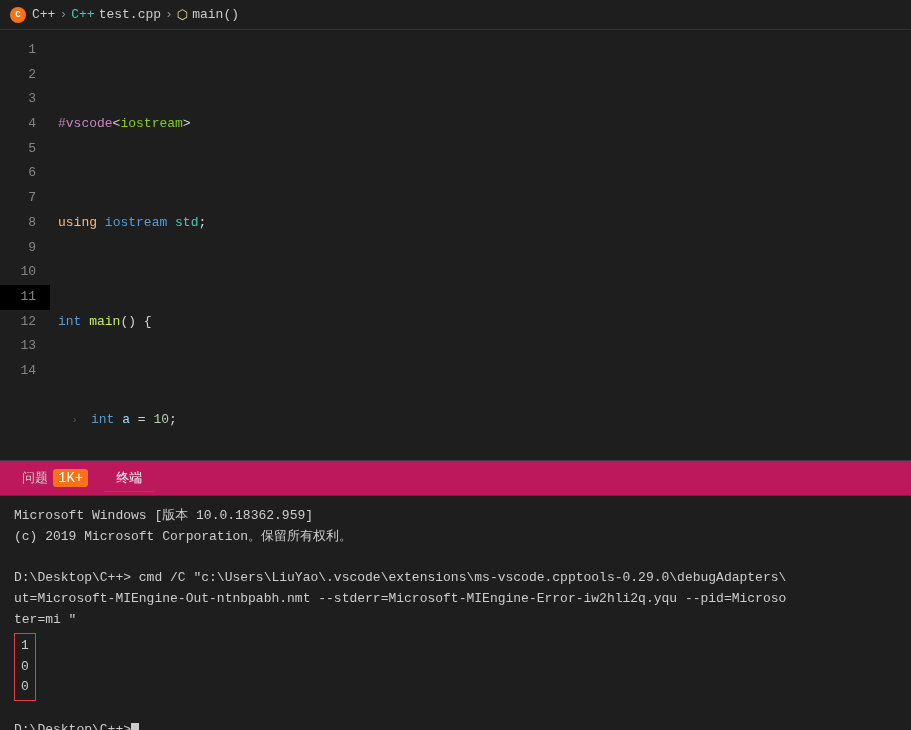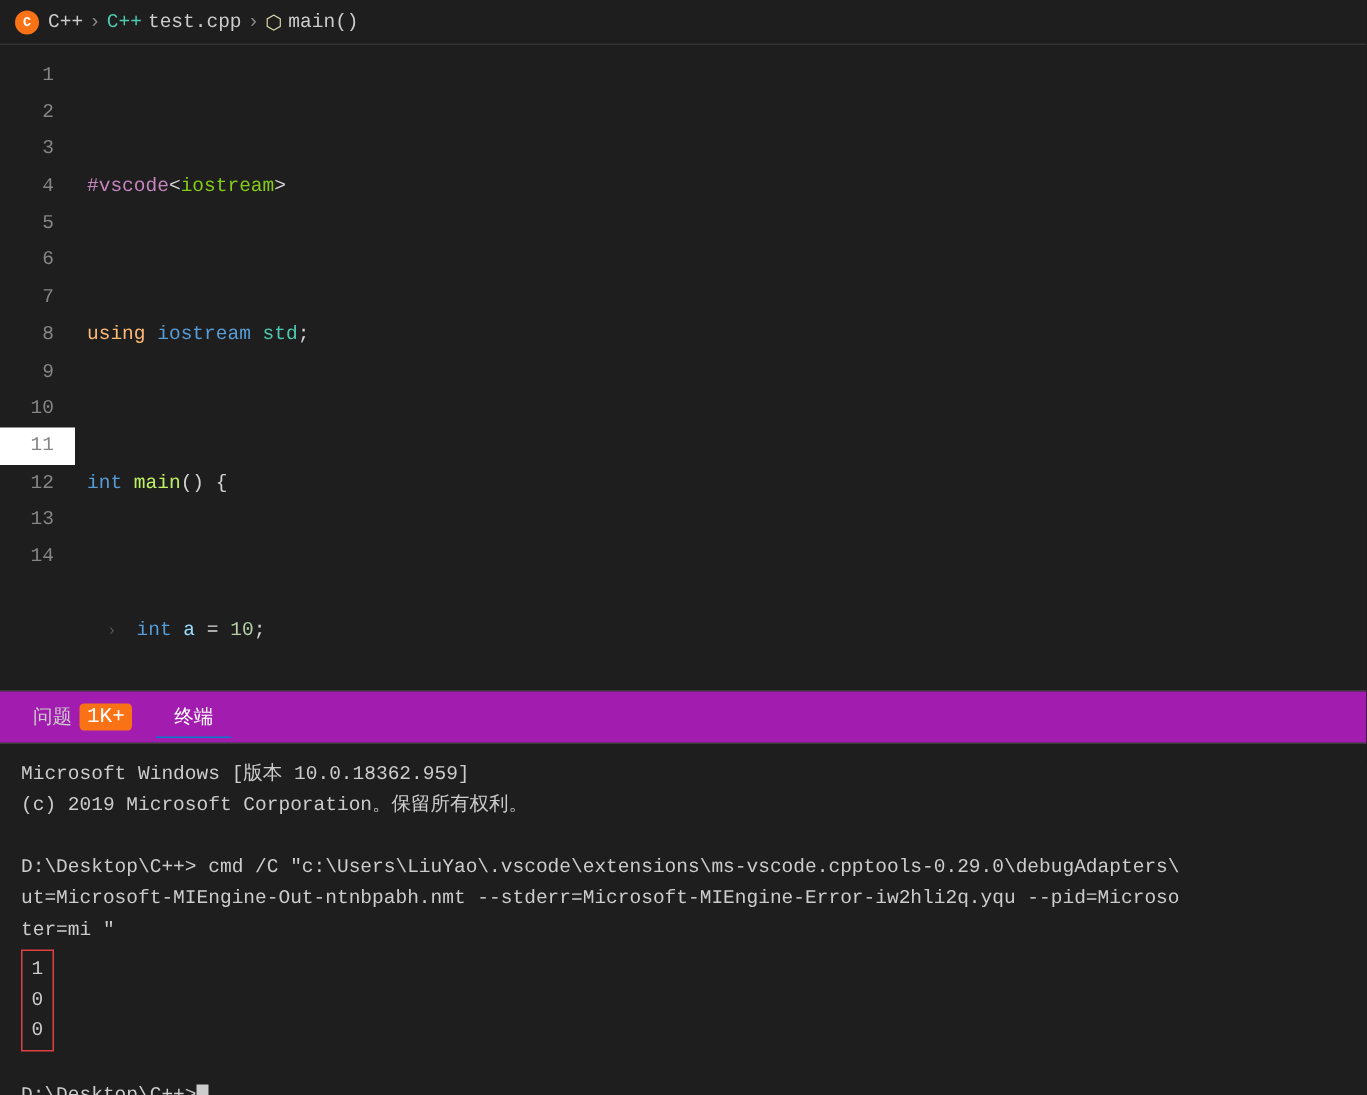--- a/index.html
+++ b/index.html
@@ -97,21 +97,21 @@
       background: #1e1e1e;
       border-top: 1px solid #3c3c3c;
       height: 300px;
       display: flex;
       flex-direction: column;
     }
 
     .panel-tabs {
       display: flex;
       align-items: center;
-      background: #a21caf;
+      background: #be185d;
       border-bottom: 1px solid #3c3c3c;
       height: 35px;
       padding: 0 10px;
       gap: 4px;
     }
 
     .panel-tab {
       padding: 4px 12px;
       font-size: 13px;
       color: #ccc;
@@ -180,21 +180,21 @@
       <div>1</div>
       <div>2</div>
       <div>3</div>
       <div>4</div>
       <div>5</div>
       <div>6</div>
       <div>7</div>
       <div>8</div>
       <div>9</div>
       <div>10</div>
-      <div style="background:#ffffff; margin-right:-14px; padding-right:14px;">11</div>
+      <div style="background:#000000; margin-right:-14px; padding-right:14px;">11</div>
       <div>12</div>
       <div>13</div>
       <div>14</div>
     </div>
     <div class="code-lines">
       
       <div><span class="kw-include">#vscode</span><span class="punct">&lt;</span><span class="include-str">iostream</span><span class="punct">&gt;</span></div>
       
       <div><span class="kw-using">using</span> <span class="kw-namespace">iostream</span> <span class="kw-std">std</span><span class="punct">;</span></div>
       

